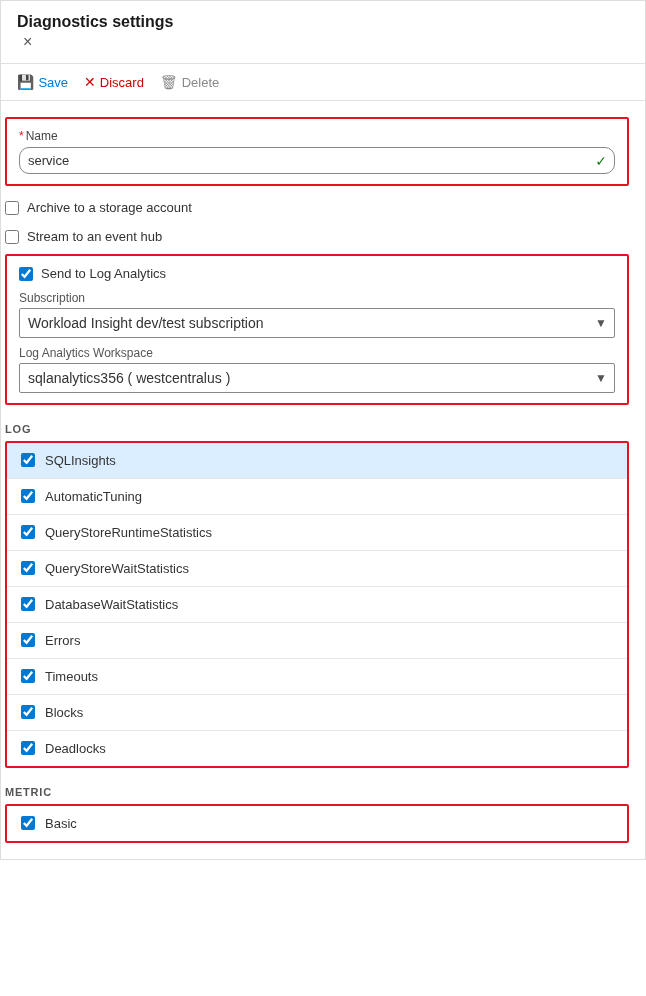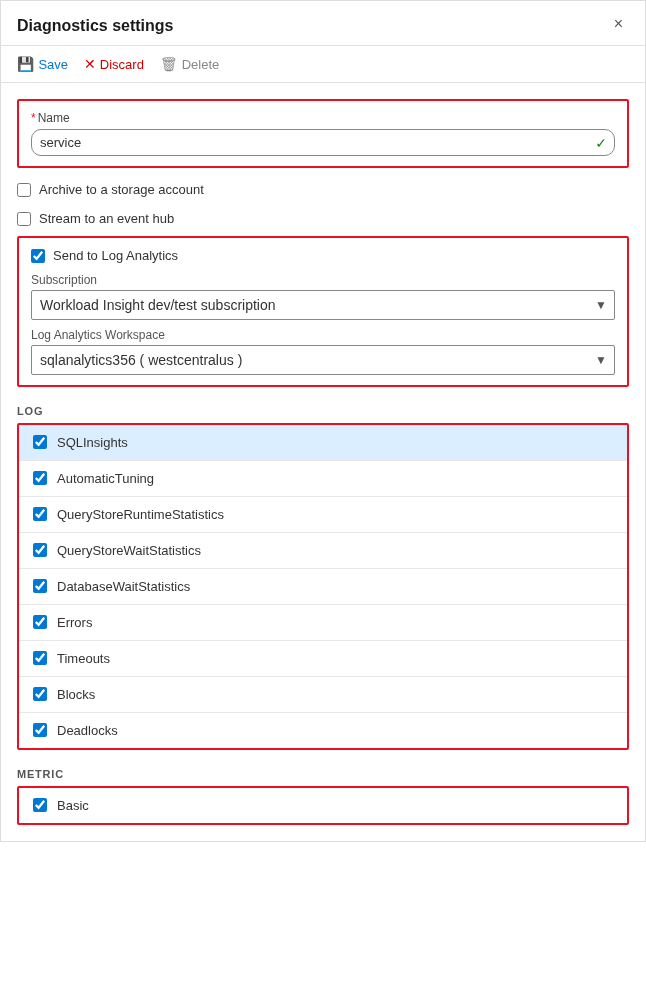--- a/index.html
+++ b/index.html
@@ -11,24 +11,25 @@
       min-height: 996px;
       color: #333;
     }
     .panel {
       width: 646px;
       background: #fff;
       border: 1px solid #ddd;
     }
     .panel-header {
       display: flex;
-      align-items: flex-end;
+      align-items: flex-start;
       justify-content: space-between;
       padding: 12px 16px 10px 16px;
       border-bottom: 1px solid #e0e0e0;
+      flex-direction: column;
     }
     .panel-title {
       font-size: 16px;
       font-weight: 600;
       color: #1a1a1a;
     }
     .close-btn {
       cursor: pointer;
       font-size: 16px;
       color: #555;
@@ -51,21 +52,21 @@
       border: none;
       cursor: pointer;
       font-size: 13px;
       color: #0078d4;
       padding: 2px 0;
     }
     .toolbar-btn .icon { font-size: 14px; }
     .toolbar-btn.discard { color: #c00; }
     .toolbar-btn.delete { color: #888; }
     .content {
-      padding: 0 16px 16px 16px;
+      padding: 0 16px 16px 4px;
     }
     .section-box {
       border: 2px solid #e81123;
       border-radius: 2px;
       padding: 10px 12px;
       margin-top: 12px;
     }
     .field-label {
       font-size: 12px;
       color: #444;

